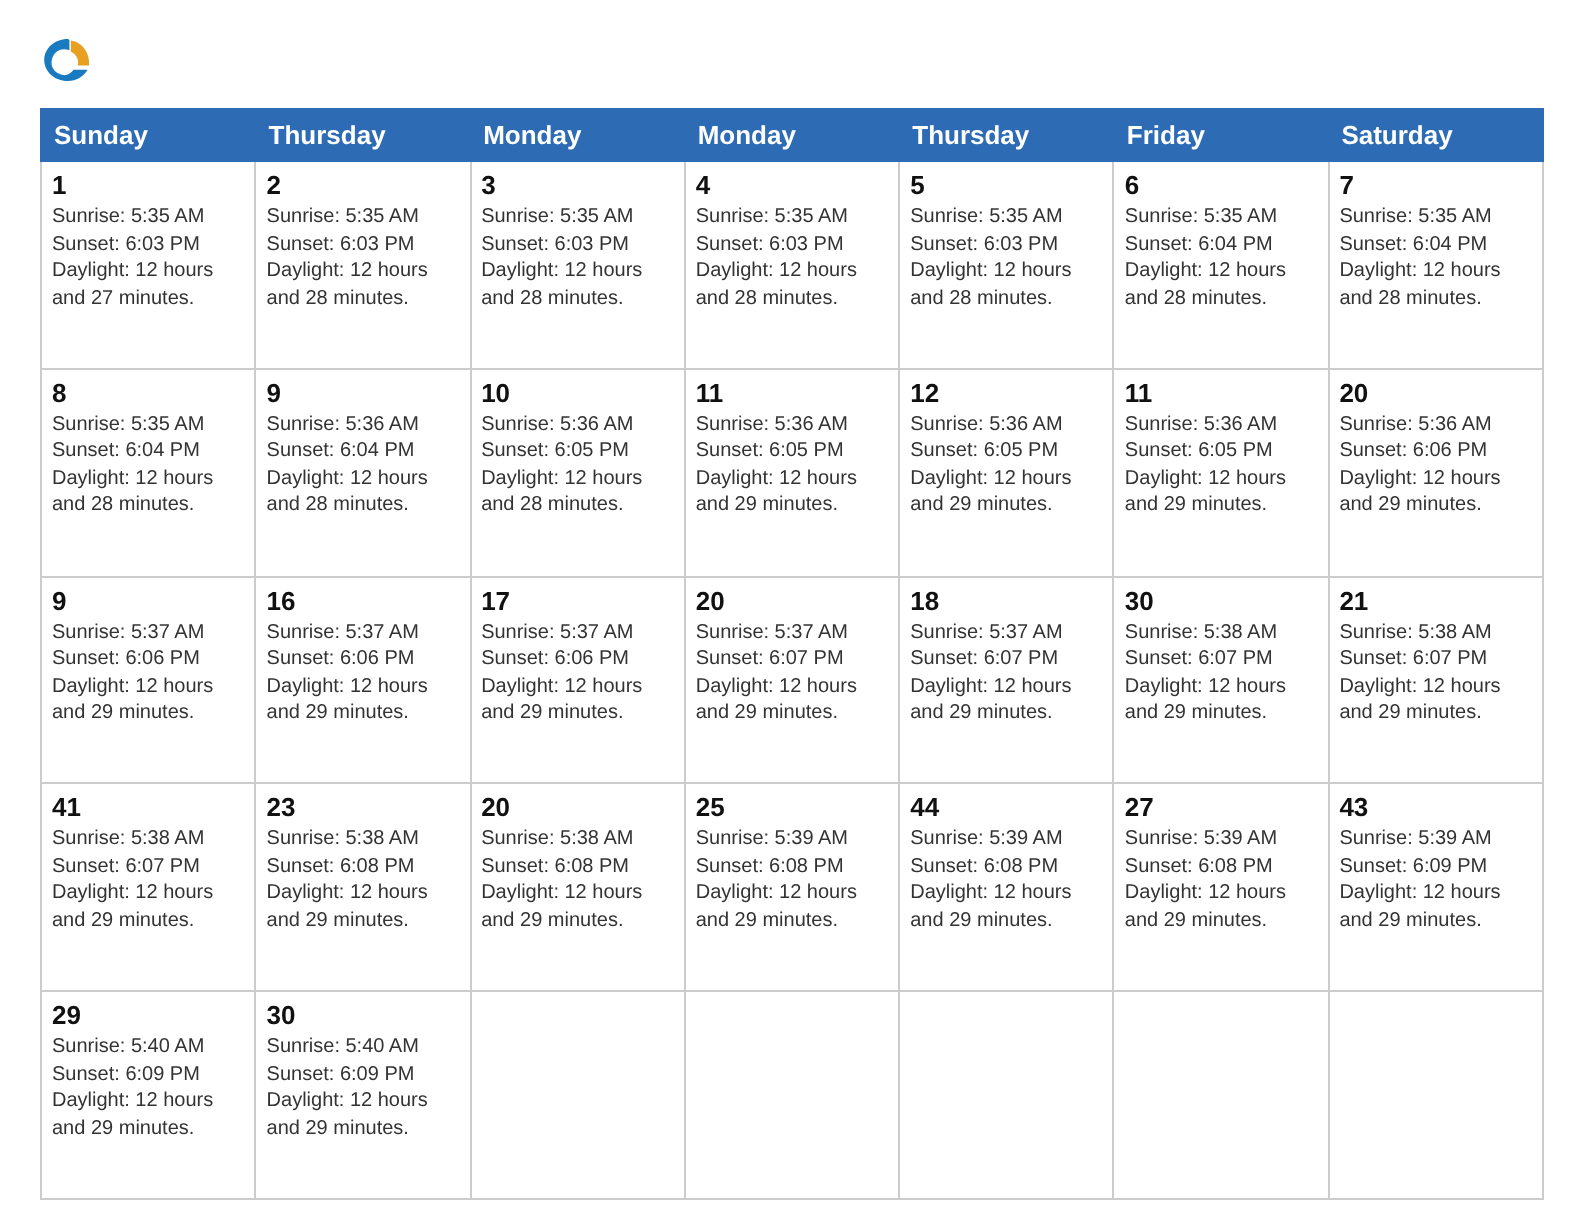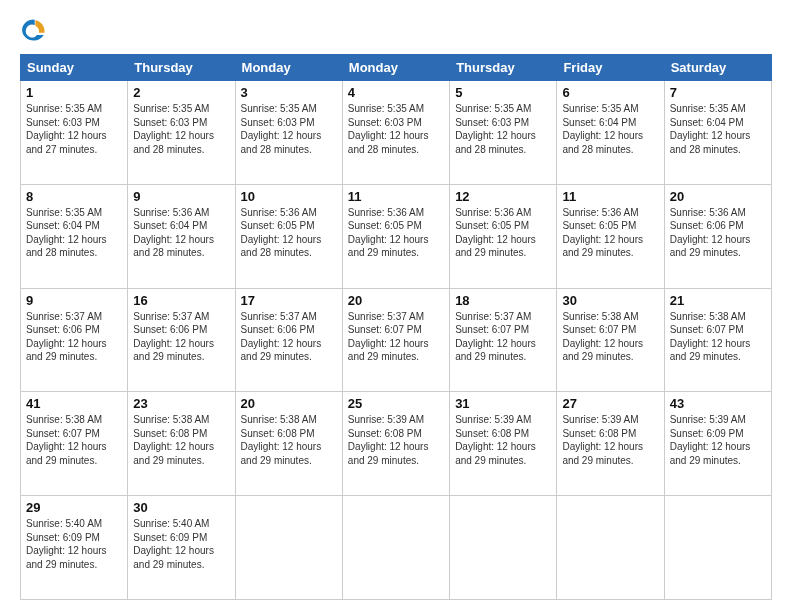--- a/index.html
+++ b/index.html
@@ -240,21 +240,21 @@
           </td>
           <td>
             <span class="day-num">20</span>
 <div class="day-info">Sunrise: 5:38 AM<br>Sunset: 6:08 PM<br>Daylight: 12 hours and 29 minutes.</div>
           </td>
           <td>
             <span class="day-num">25</span>
 <div class="day-info">Sunrise: 5:39 AM<br>Sunset: 6:08 PM<br>Daylight: 12 hours and 29 minutes.</div>
           </td>
           <td>
-            <span class="day-num">31</span>
+            <span class="day-num">44</span>
 <div class="day-info">Sunrise: 5:39 AM<br>Sunset: 6:08 PM<br>Daylight: 12 hours and 29 minutes.</div>
           </td>
           <td>
             <span class="day-num">27</span>
 <div class="day-info">Sunrise: 5:39 AM<br>Sunset: 6:08 PM<br>Daylight: 12 hours and 29 minutes.</div>
           </td>
           <td>
             <span class="day-num">43</span>
 <div class="day-info">Sunrise: 5:39 AM<br>Sunset: 6:09 PM<br>Daylight: 12 hours and 29 minutes.</div>
           </td>

